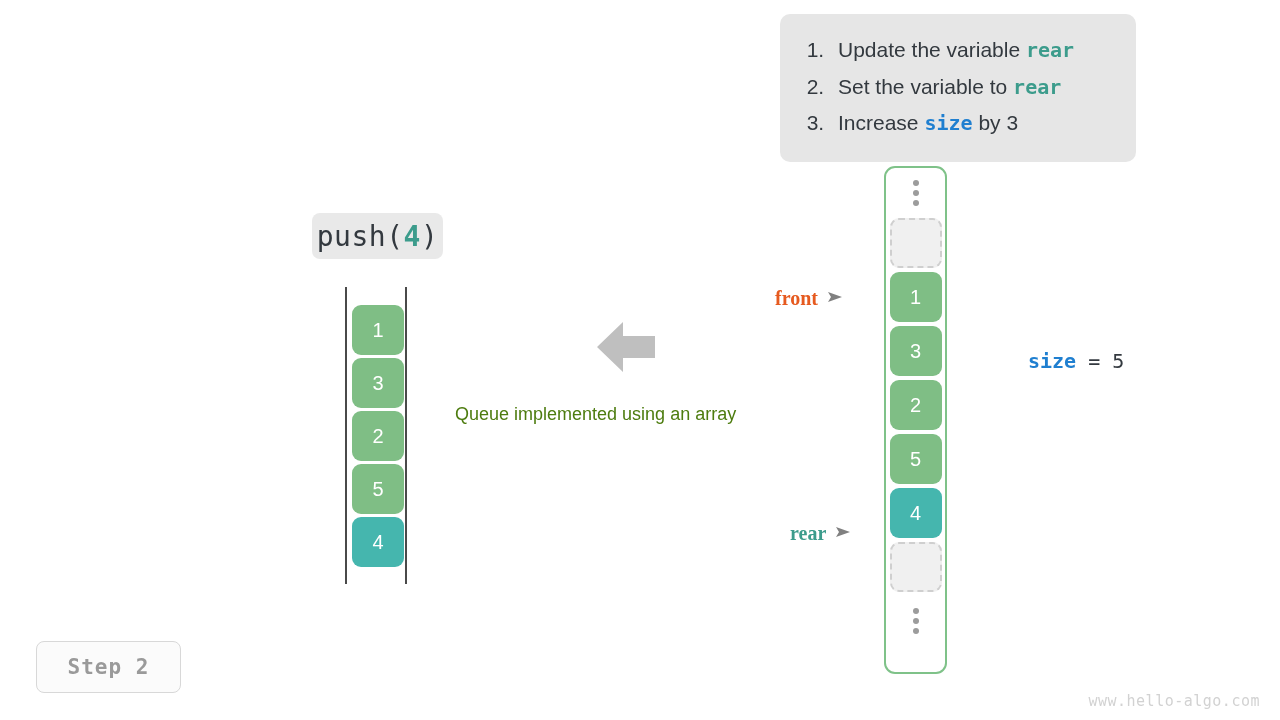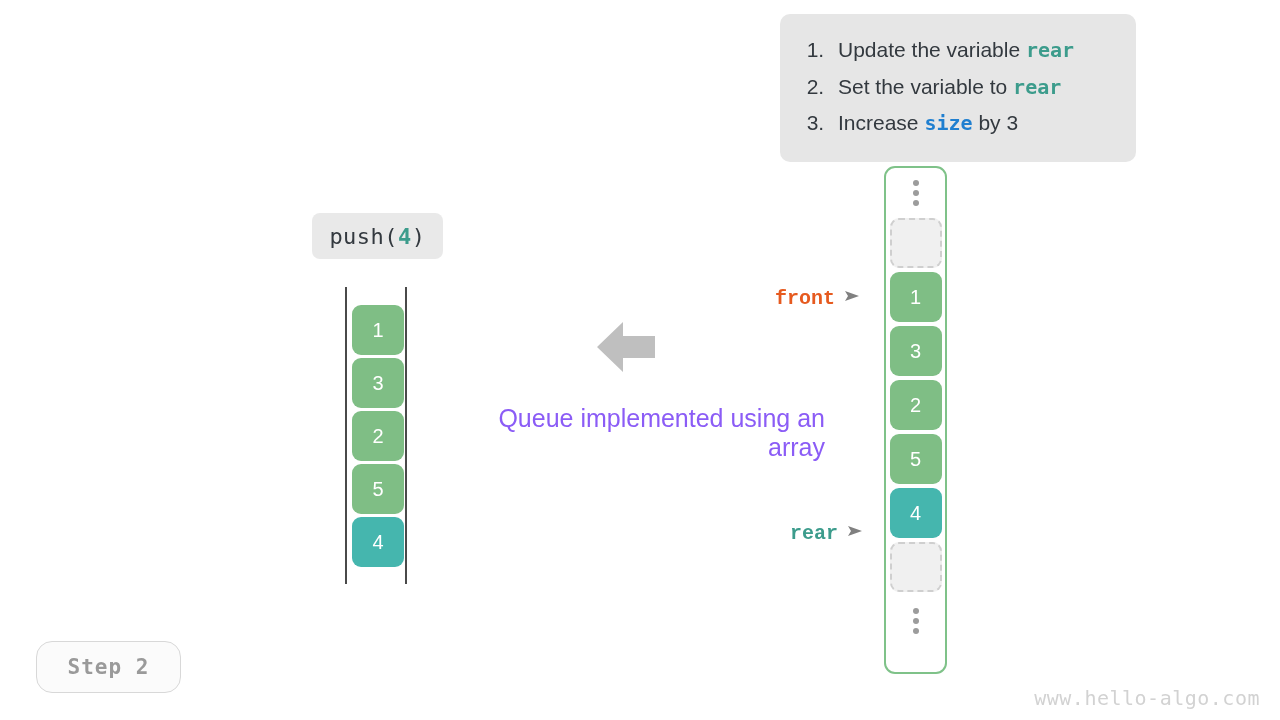--- a/index.html
+++ b/index.html
@@ -61,21 +61,21 @@
     left: 312px;
     top: 213px;
     width: 131px;
     height: 46px;
     background: #e9e9e9;
     border-radius: 8px;
     display: flex;
     align-items: center;
     justify-content: center;
     font-family: "DejaVu Sans Mono", monospace;
-    font-size: 22px;
+    font-size: 28px;
     color: #33393f;
     letter-spacing: 0.5px;
   }
   #push-label .arg { color: #3c9c8c; font-weight: bold; }
 
   
   #left-array {
     position: absolute;
     left: 345px;
     top: 287px;
@@ -117,31 +117,31 @@
     left: 597px;
     top: 322px;
     width: 58px;
     height: 50px;
   }
   #center-caption {
     position: absolute;
     left: 455px;
     top: 404px;
     width: 370px;
-    text-align: right;
-    font-size: 25px;
-    color: #8b5cf6;
+    text-align: left;
+    font-size: 18px;
+    color: #4d7c0f;
   }
 
   
   .pointer-label {
     position: absolute;
     display: flex;
     align-items: center;
-    font-family: Liberation Mono, monospace;
+    font-family: Liberation Serif, serif;
     font-weight: bold;
     font-size: 20px;
   }
   .pointer-label .txt { margin-right: 9px; }
   .pointer-label .marker { display: block; }
   #front-pointer { left: 775px; top: 287px; color: #e65a1f; }
   #rear-pointer  { left: 790px; top: 522px; color: #3c9c8c; }
 
   
   #right-array {
@@ -209,39 +209,39 @@
 
   
   #step-badge {
     position: absolute;
     left: 36px;
     top: 641px;
     width: 145px;
     height: 52px;
     box-sizing: border-box;
     border: 1px solid #d8d8d8;
-    border-radius: 16px;
+    border-radius: 8px;
     background: #fbfbfb;
     display: flex;
     align-items: center;
     justify-content: center;
     font-family: "DejaVu Sans Mono", monospace;
     font-weight: bold;
     font-size: 21px;
     color: #9a9a9a;
     letter-spacing: 1px;
   }
 
   
   #watermark {
     position: absolute;
     right: 20px;
     bottom: 10px;
     font-family: "DejaVu Sans Mono", monospace;
-    font-size: 20px;
+    font-size: 15px;
     color: #d2d2d2;
     letter-spacing: 0.5px;
   }
 </style>
 </head>
 <body>
 
 <div id="instruction-panel">
   <ol>
     <li>
@@ -316,17 +316,20 @@
     <div class="cell empty"></div>
     <div class="dots">
       <span></span>
       <span></span>
       <span></span>
     </div>
   </div>
 </div>
 
 <div id="queue-size">
+  <div class="expr">
+    <span class="name">size</span><span> = </span><span>5</span>
+  </div>
 </div>
 
 <div id="step-badge">Step 2</div>
 
 <div id="watermark">www.hello-algo.com</div>
 
 </body></html>

